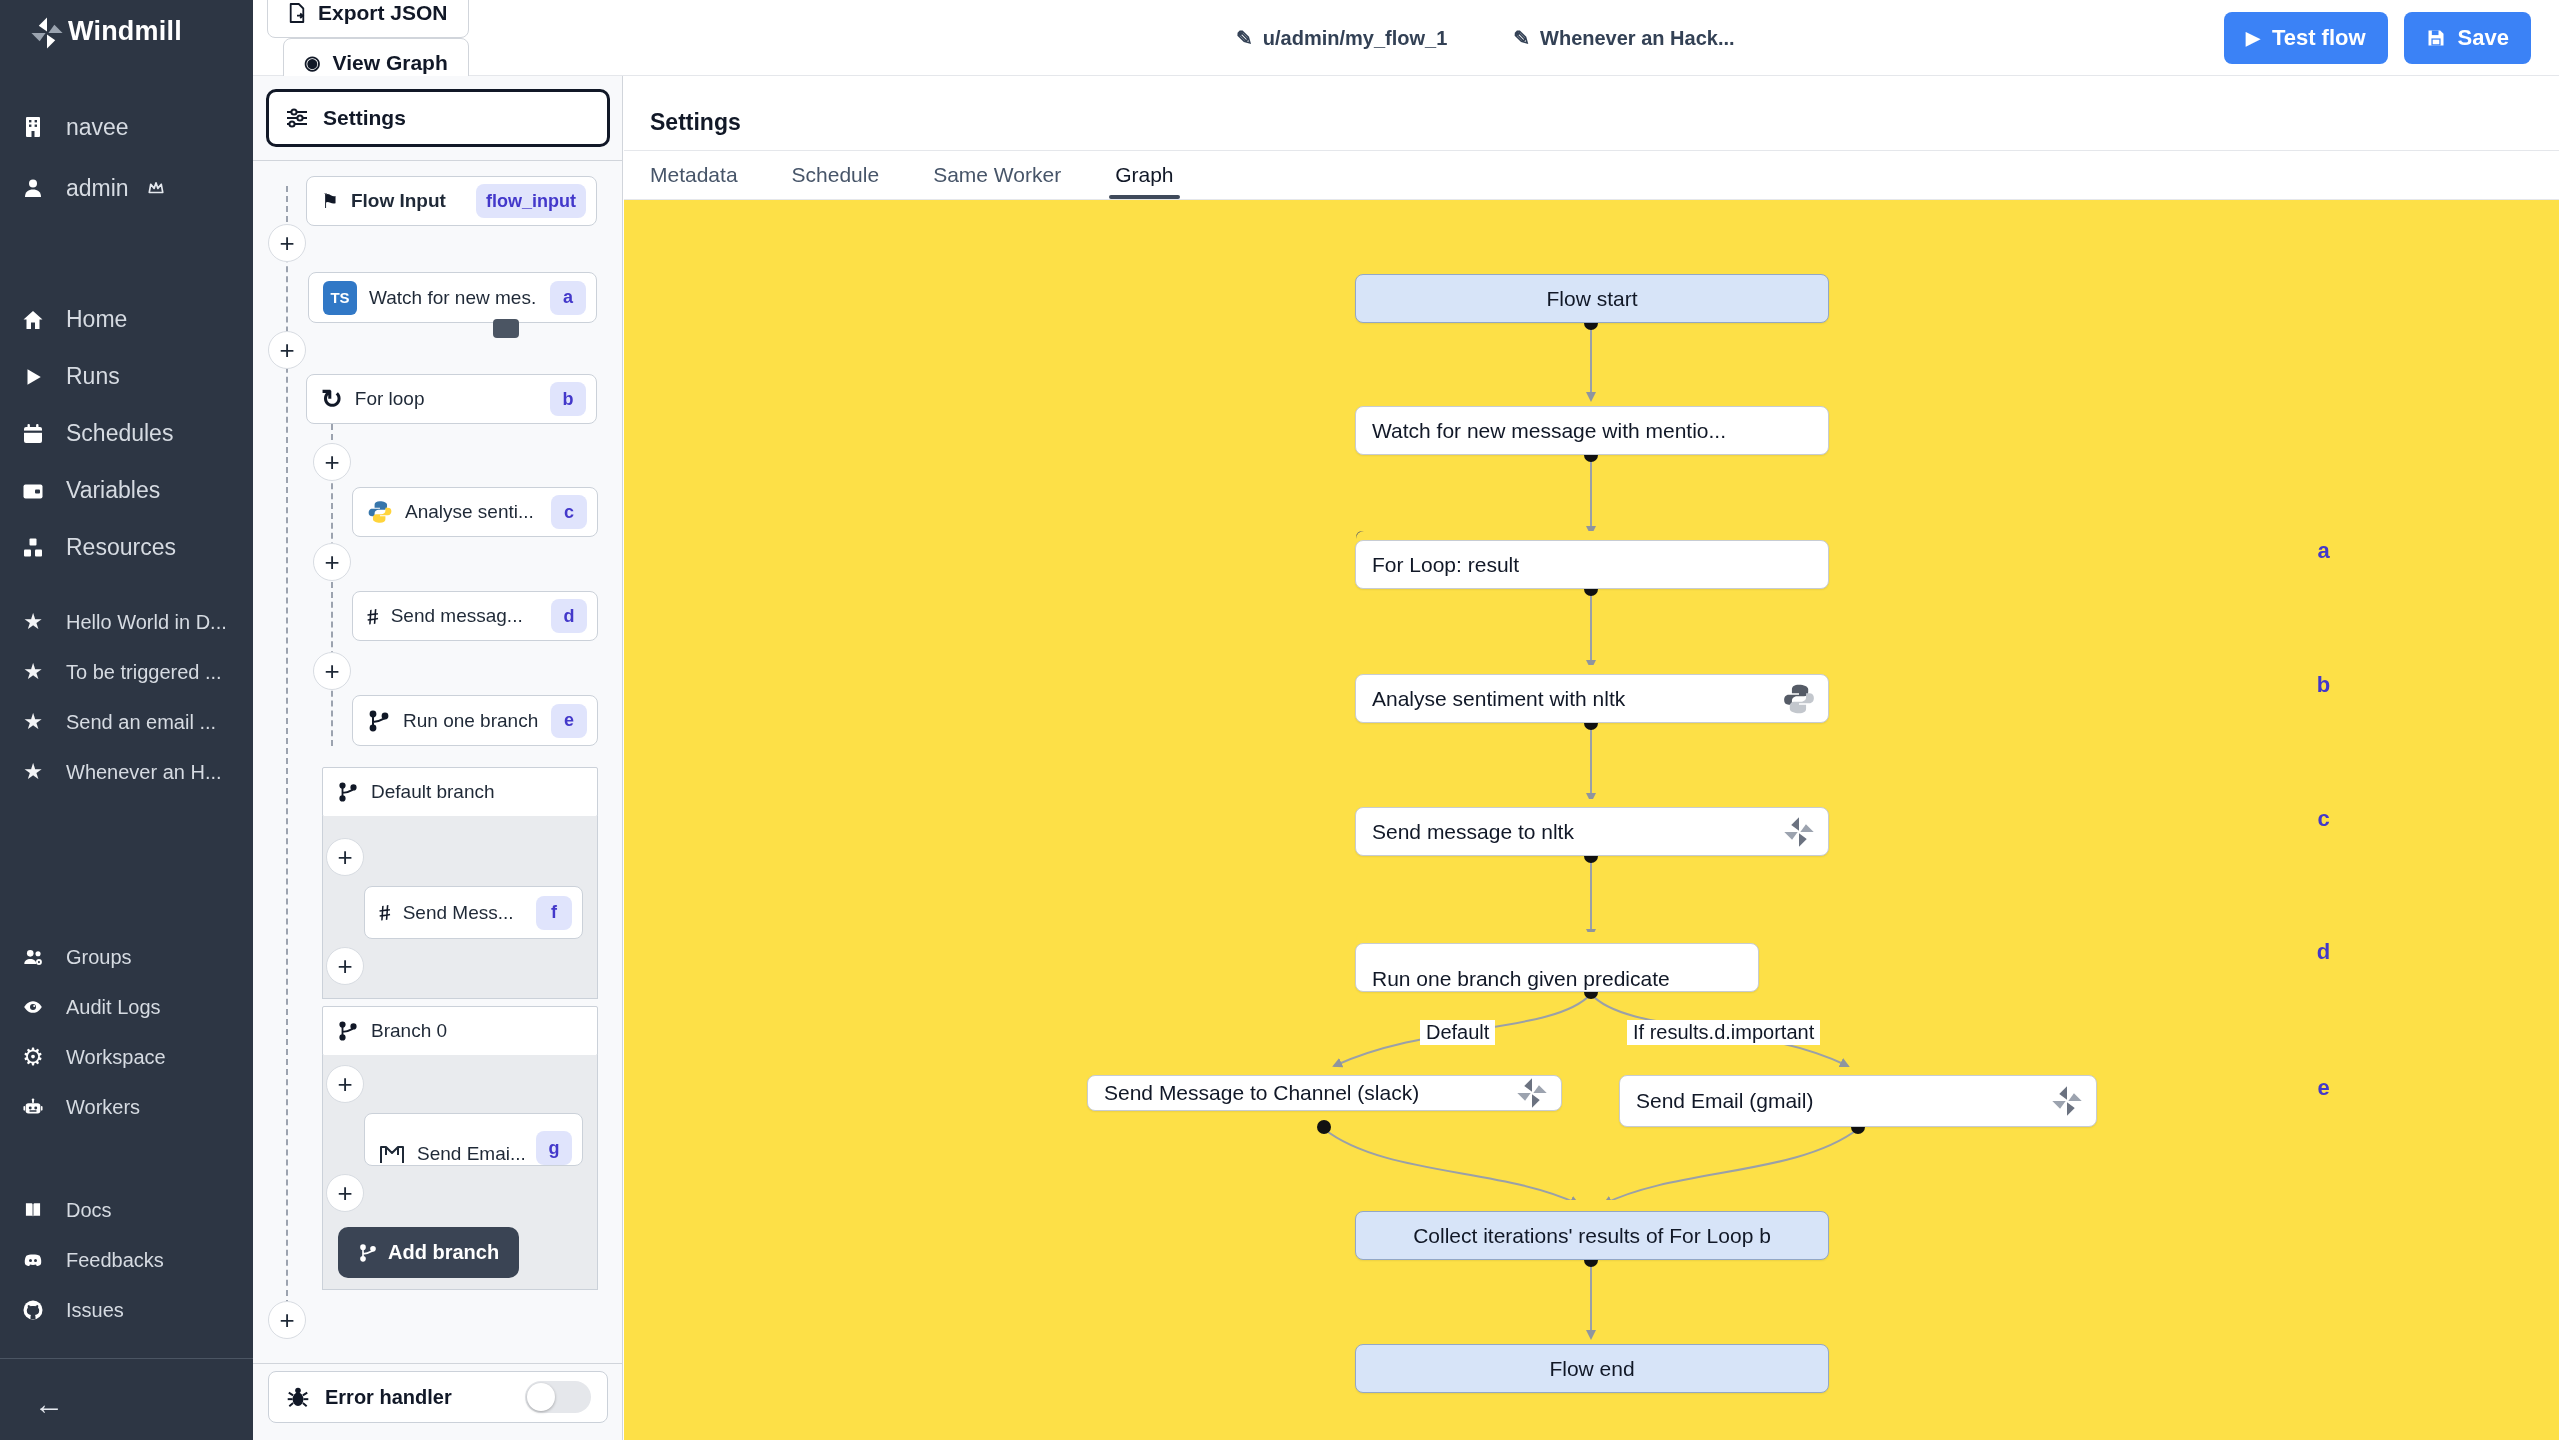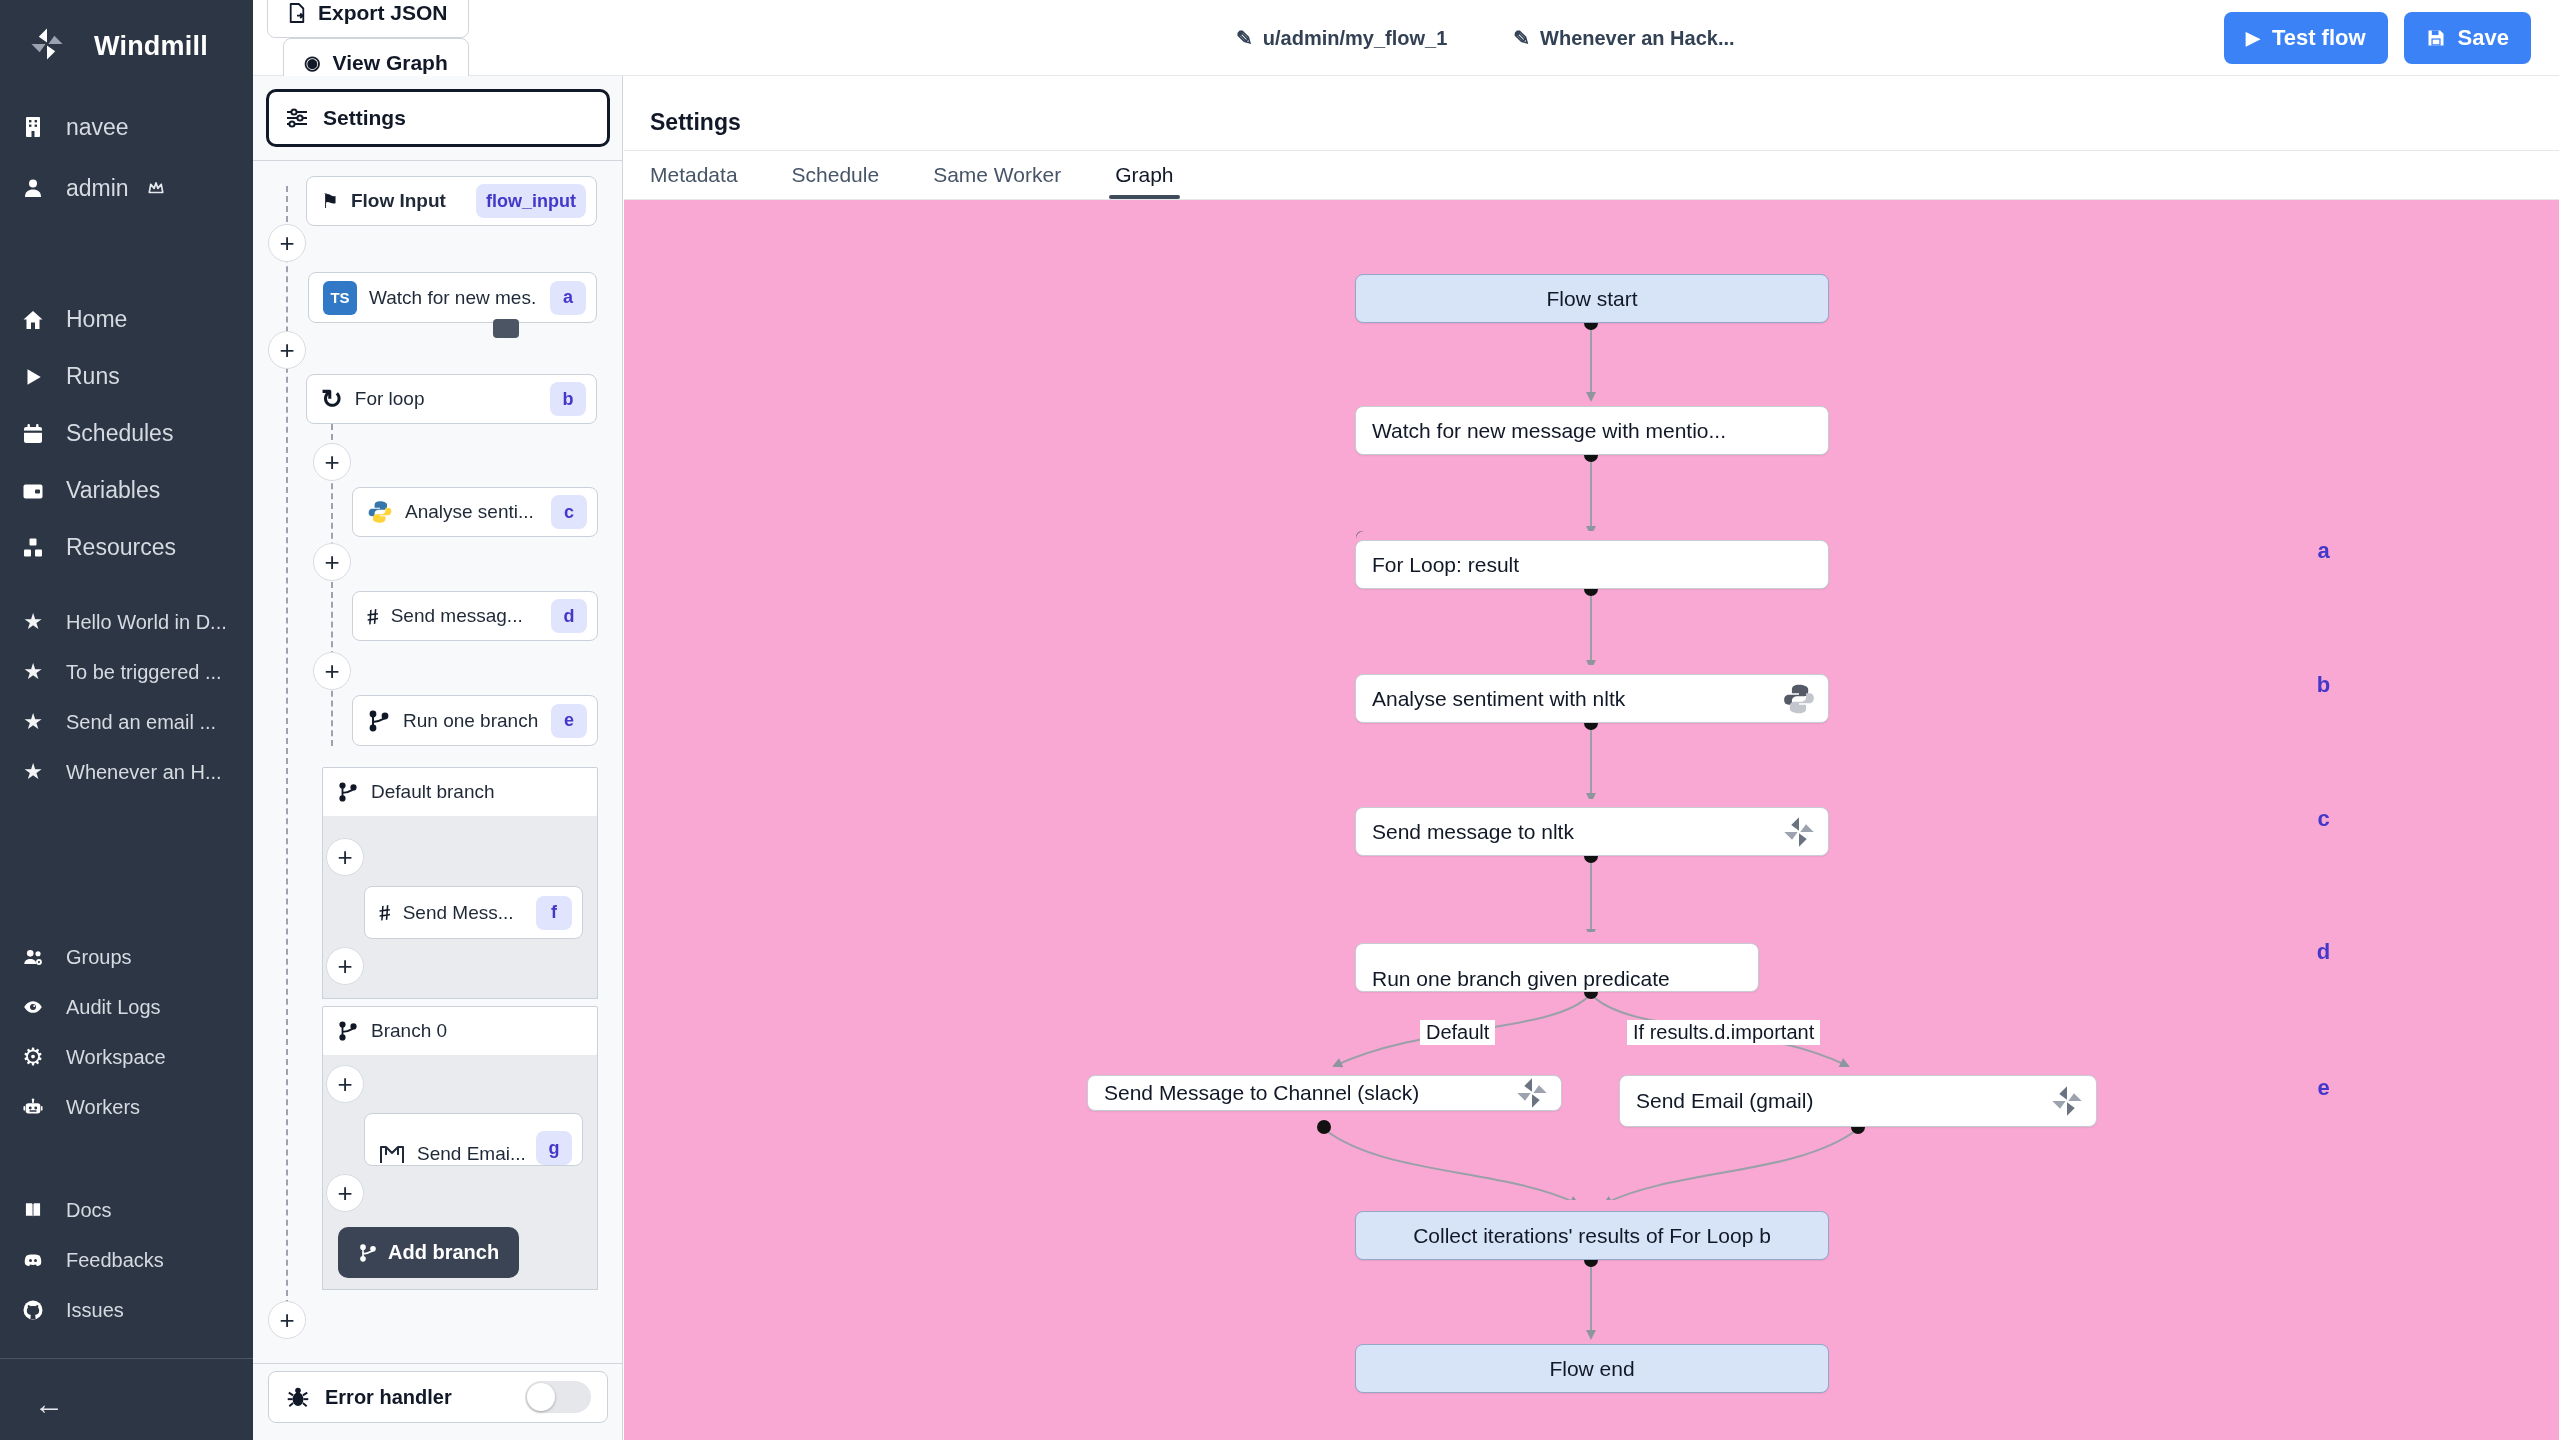--- a/index.html
+++ b/index.html
@@ -2,21 +2,21 @@
 <html><head>
 <meta charset="utf-8">
 <style>
   * { box-sizing: border-box; }
   html,body { margin:0; padding:0; }
   body { font-family:"Liberation Sans", sans-serif; color:#1f2937; background:#fff; }
   .app { position:relative; width:2559px; height:1440px; overflow:hidden; background:#fff; }
 
   
   .sidebar { position:absolute; left:0; top:0; width:253px; height:1440px; background:#2d3644; color:#dbe0e7; }
-  .logo-row { position:absolute; left:0; top:8px; width:100%; height:76px; display:flex; align-items:center; gap:30px; padding-left:30px; }
+  .logo-row { position:absolute; left:0; top:16px; width:100%; height:76px; display:flex; gap:4px; padding-left:30px; }
   .logo-text { font-size:27px; font-weight:700; color:#fff; letter-spacing:.2px; }
   .side-row { display:flex; align-items:center; gap:20px; padding-left:20px; color:#d6dbe2; cursor:pointer; }
   .side-row .ic { width:26px; display:flex; justify-content:center; align-items:center; flex:none; }
   .ws-row { position:absolute; left:0; top:104px; width:100%; height:46px; font-size:23px; }
   .user-row { position:absolute; left:0; top:165px; width:100%; height:46px; font-size:23px; }
   .nav-main { position:absolute; left:0; top:291px; width:100%; }
   .nav-main .side-row { height:57px; font-size:23px; }
   .nav-fav { position:absolute; left:0; top:597px; width:100%; }
   .nav-fav .side-row { height:50px; font-size:20px; }
   .nav-admin { position:absolute; left:0; top:932px; width:100%; }
@@ -65,21 +65,21 @@
   .main { position:absolute; left:624px; top:76px; width:1935px; height:1364px; background:#fff; }
   .main-title { position:absolute; left:26px; top:18px; font-size:23px; font-weight:700; color:#111827; }
   .main-divider { position:absolute; left:0; top:74px; width:100%; border-top:1px solid #e5e7eb; }
   .tabs { position:absolute; left:26px; top:75px; height:48px; display:flex; gap:54px; }
   .tab { font-size:21px; color:#475569; display:flex; align-items:center; position:relative; cursor:pointer; }
   .tab.active { color:#111827; }
   .tab.active::after { content:""; position:absolute; left:-6px; right:-6px; bottom:0; height:4px; background:#3f4a5a; border-radius:2px; }
   .tabs-border { position:absolute; left:0; top:123px; width:100%; border-top:1px solid #e5e7eb; }
 
   
-  .graph { position:absolute; left:0; top:124px; width:1935px; height:1240px; background:#f9a8d4; }
+  .graph { position:absolute; left:0; top:124px; width:1935px; height:1240px; background:#fde047; }
   .graph svg.edges { position:absolute; left:0; top:0; }
   .gnode { position:absolute; height:49px; background:#fff; border:1.5px solid #c7ccd3; border-radius:8px; box-shadow:0 1px 2px rgba(0,0,0,.07); display:flex; align-items:center; padding:0 10px 0 16px; gap:12px; font-size:21px; color:#111827; cursor:pointer; }
   .gnode .lbl { flex:1; white-space:nowrap; overflow:hidden; }
   .gnode.blue { background:#d7e4f8; border-color:#93a7c6; justify-content:center; padding:0 16px; }
   .gnode.blue .lbl { flex:none; }
   .badge.graph { min-width:38px; height:40px; font-size:22px; padding:0 8px; }
   .ts-chip.graph { width:38px; height:38px; background:#555b66; font-size:17px; border-radius:6px; }
   .gicon { width:38px; height:38px; display:flex; align-items:center; justify-content:center; flex:none; }
   .edge-label { position:absolute; background:#fff; font-size:20px; color:#111827; padding:1px 6px; white-space:nowrap; cursor:default; }
   .hash-g { font-size:21px; font-weight:900; color:#111827; transform:rotate(-8deg); }

